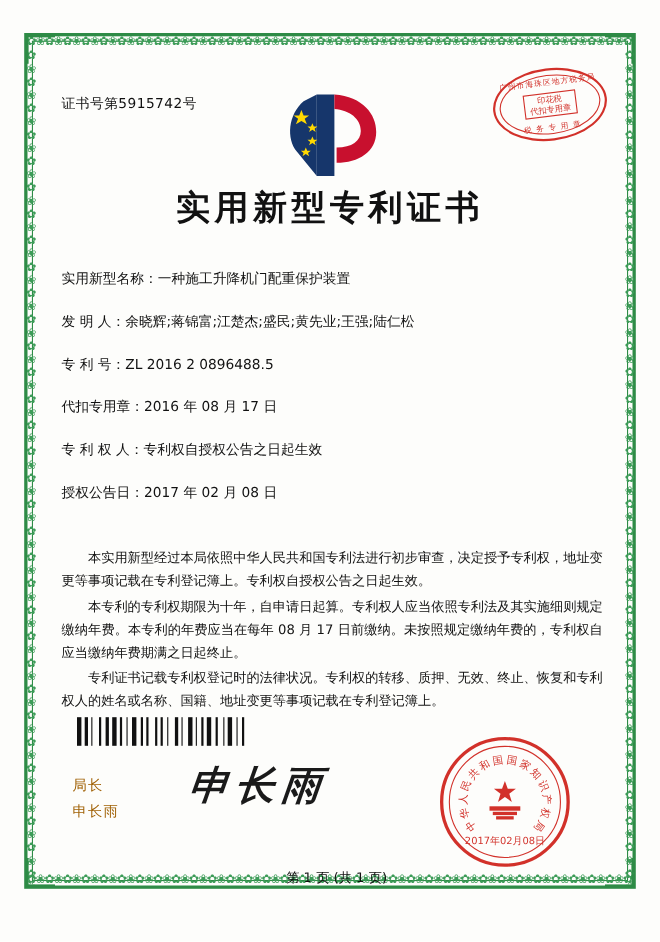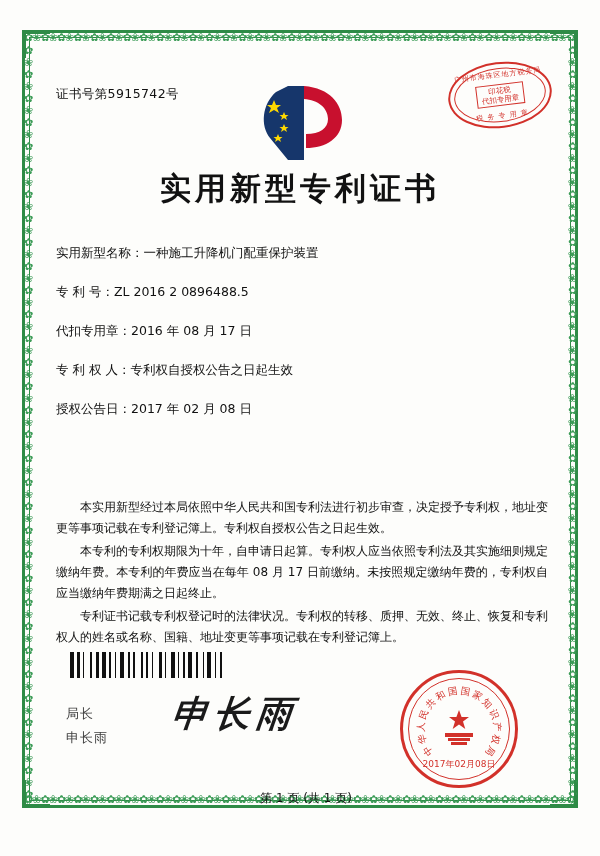--- a/index.html
+++ b/index.html
@@ -192,21 +192,21 @@
     height: 26px;
     margin-right: 1px;
     vertical-align: top;
   }
 
   
   .sig-label {
     position: absolute;
     left: 66px;
     font-size: 13px;
-    color: #404040;
+    color: #a16207;
     letter-spacing: 1px;
   }
   .sig-label.l1 { top: 705px; }
   .sig-label.l2 { top: 729px; }
 
   .signature {
     position: absolute;
     left: 172px;
     top: 690px;
     font-family: "DejaVu Serif", "Liberation Serif", serif;
@@ -316,20 +316,23 @@
       <div>代扣专用章</div>
     </div>
     <div class="seal-arc-bottom">税 务 专 用 章</div>
   </div>
 
   <div class="title">实用新型专利证书</div>
 
   <div class="fields">
     <div class="field-row">
       <span class="field-label">实用新型名称：</span><span class="field-value">一种施工升降机门配重保护装置</span>
+    </div>
+    <div class="field-row">
+      <span class="field-label">发 明 人：</span><span class="field-value">余晓辉;蒋锦富;江楚杰;盛民;黄先业;王强;陆仁松</span>
     </div>
     <div class="field-row">
       <span class="field-label">专 利 号：</span><span class="field-value">ZL 2016 2 0896488.5</span>
     </div>
     <div class="field-row">
       <span class="field-label">代扣专用章：</span><span class="field-value">2016 年 08 月 17 日</span>
     </div>
     <div class="field-row">
       <span class="field-label">专 利 权 人：</span><span class="field-value">专利权自授权公告之日起生效</span>
     </div>

